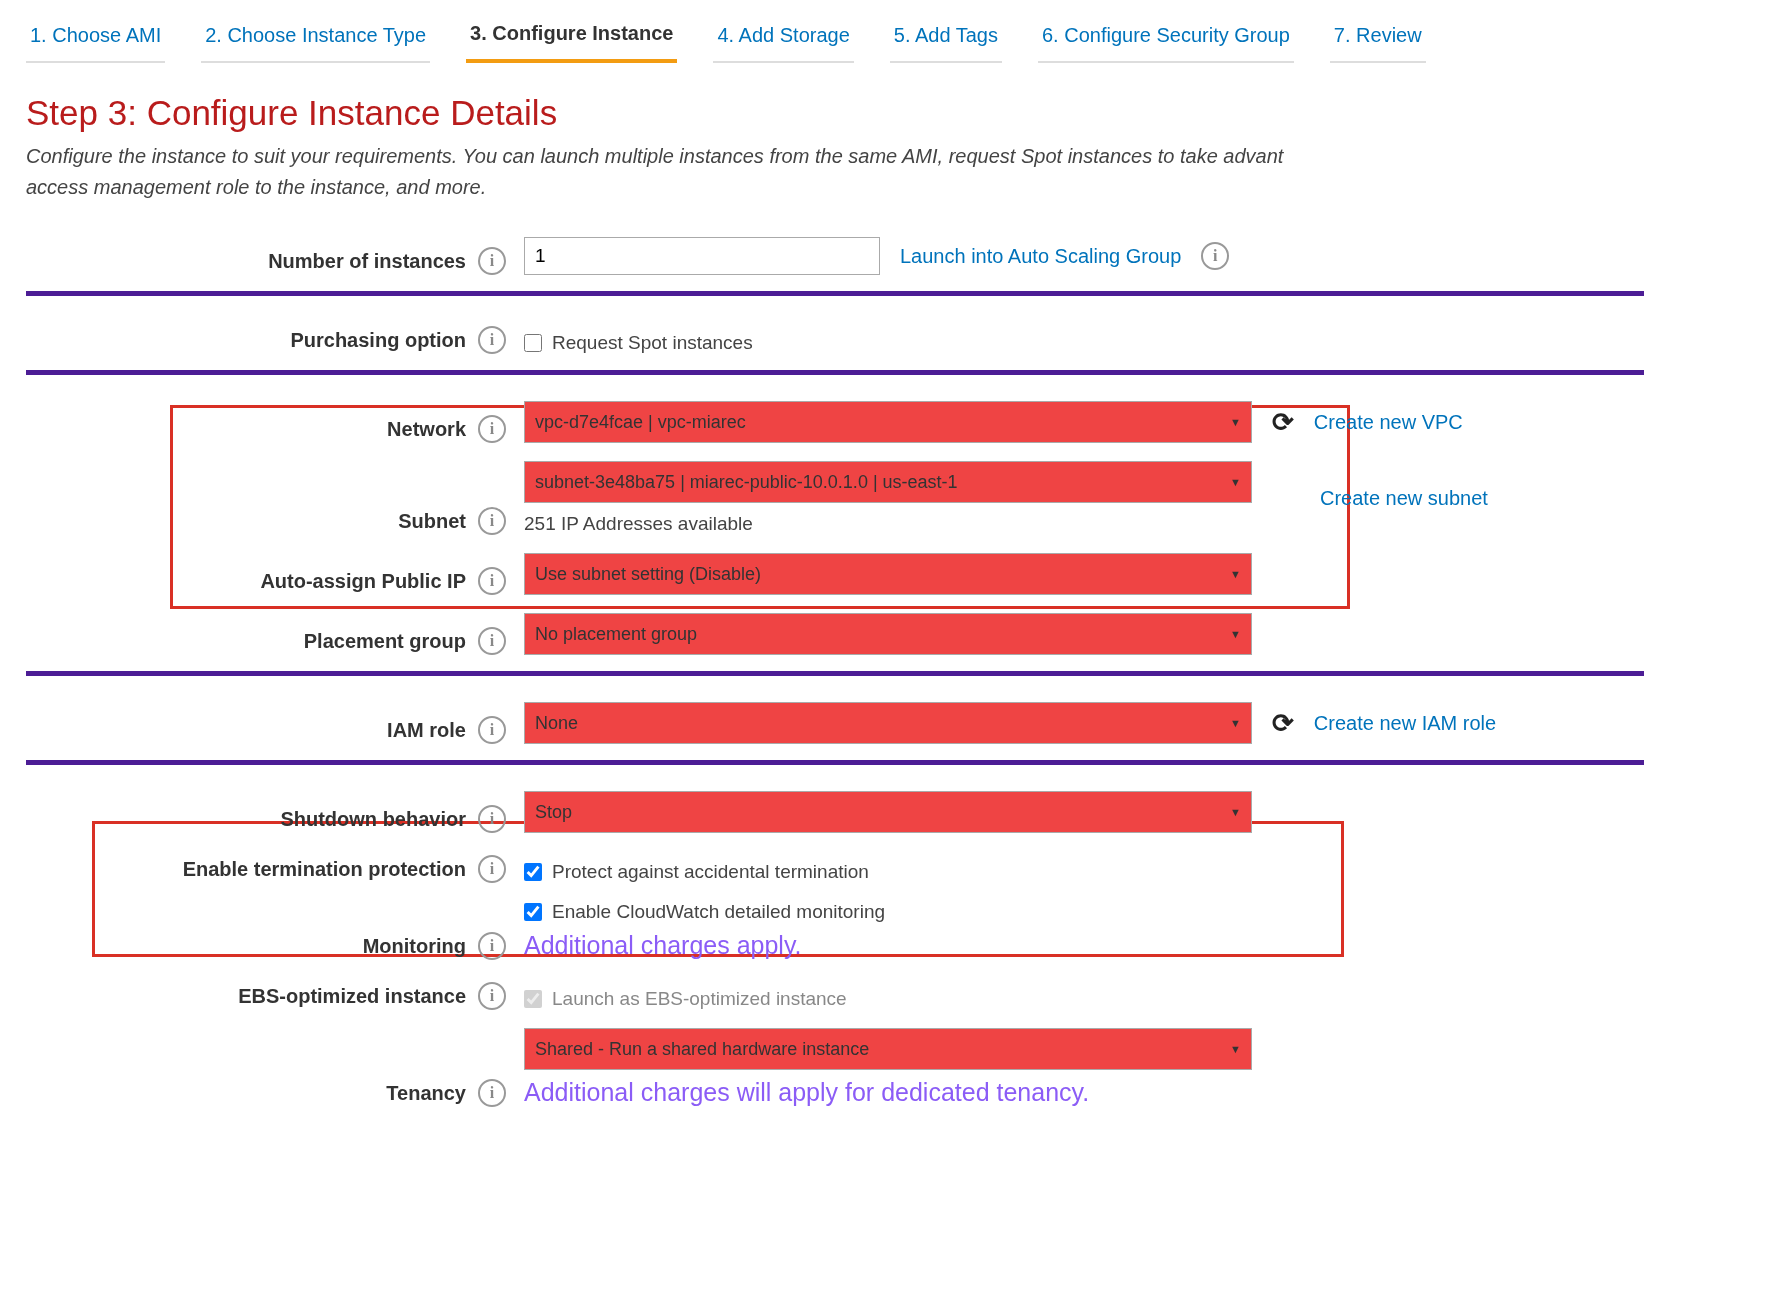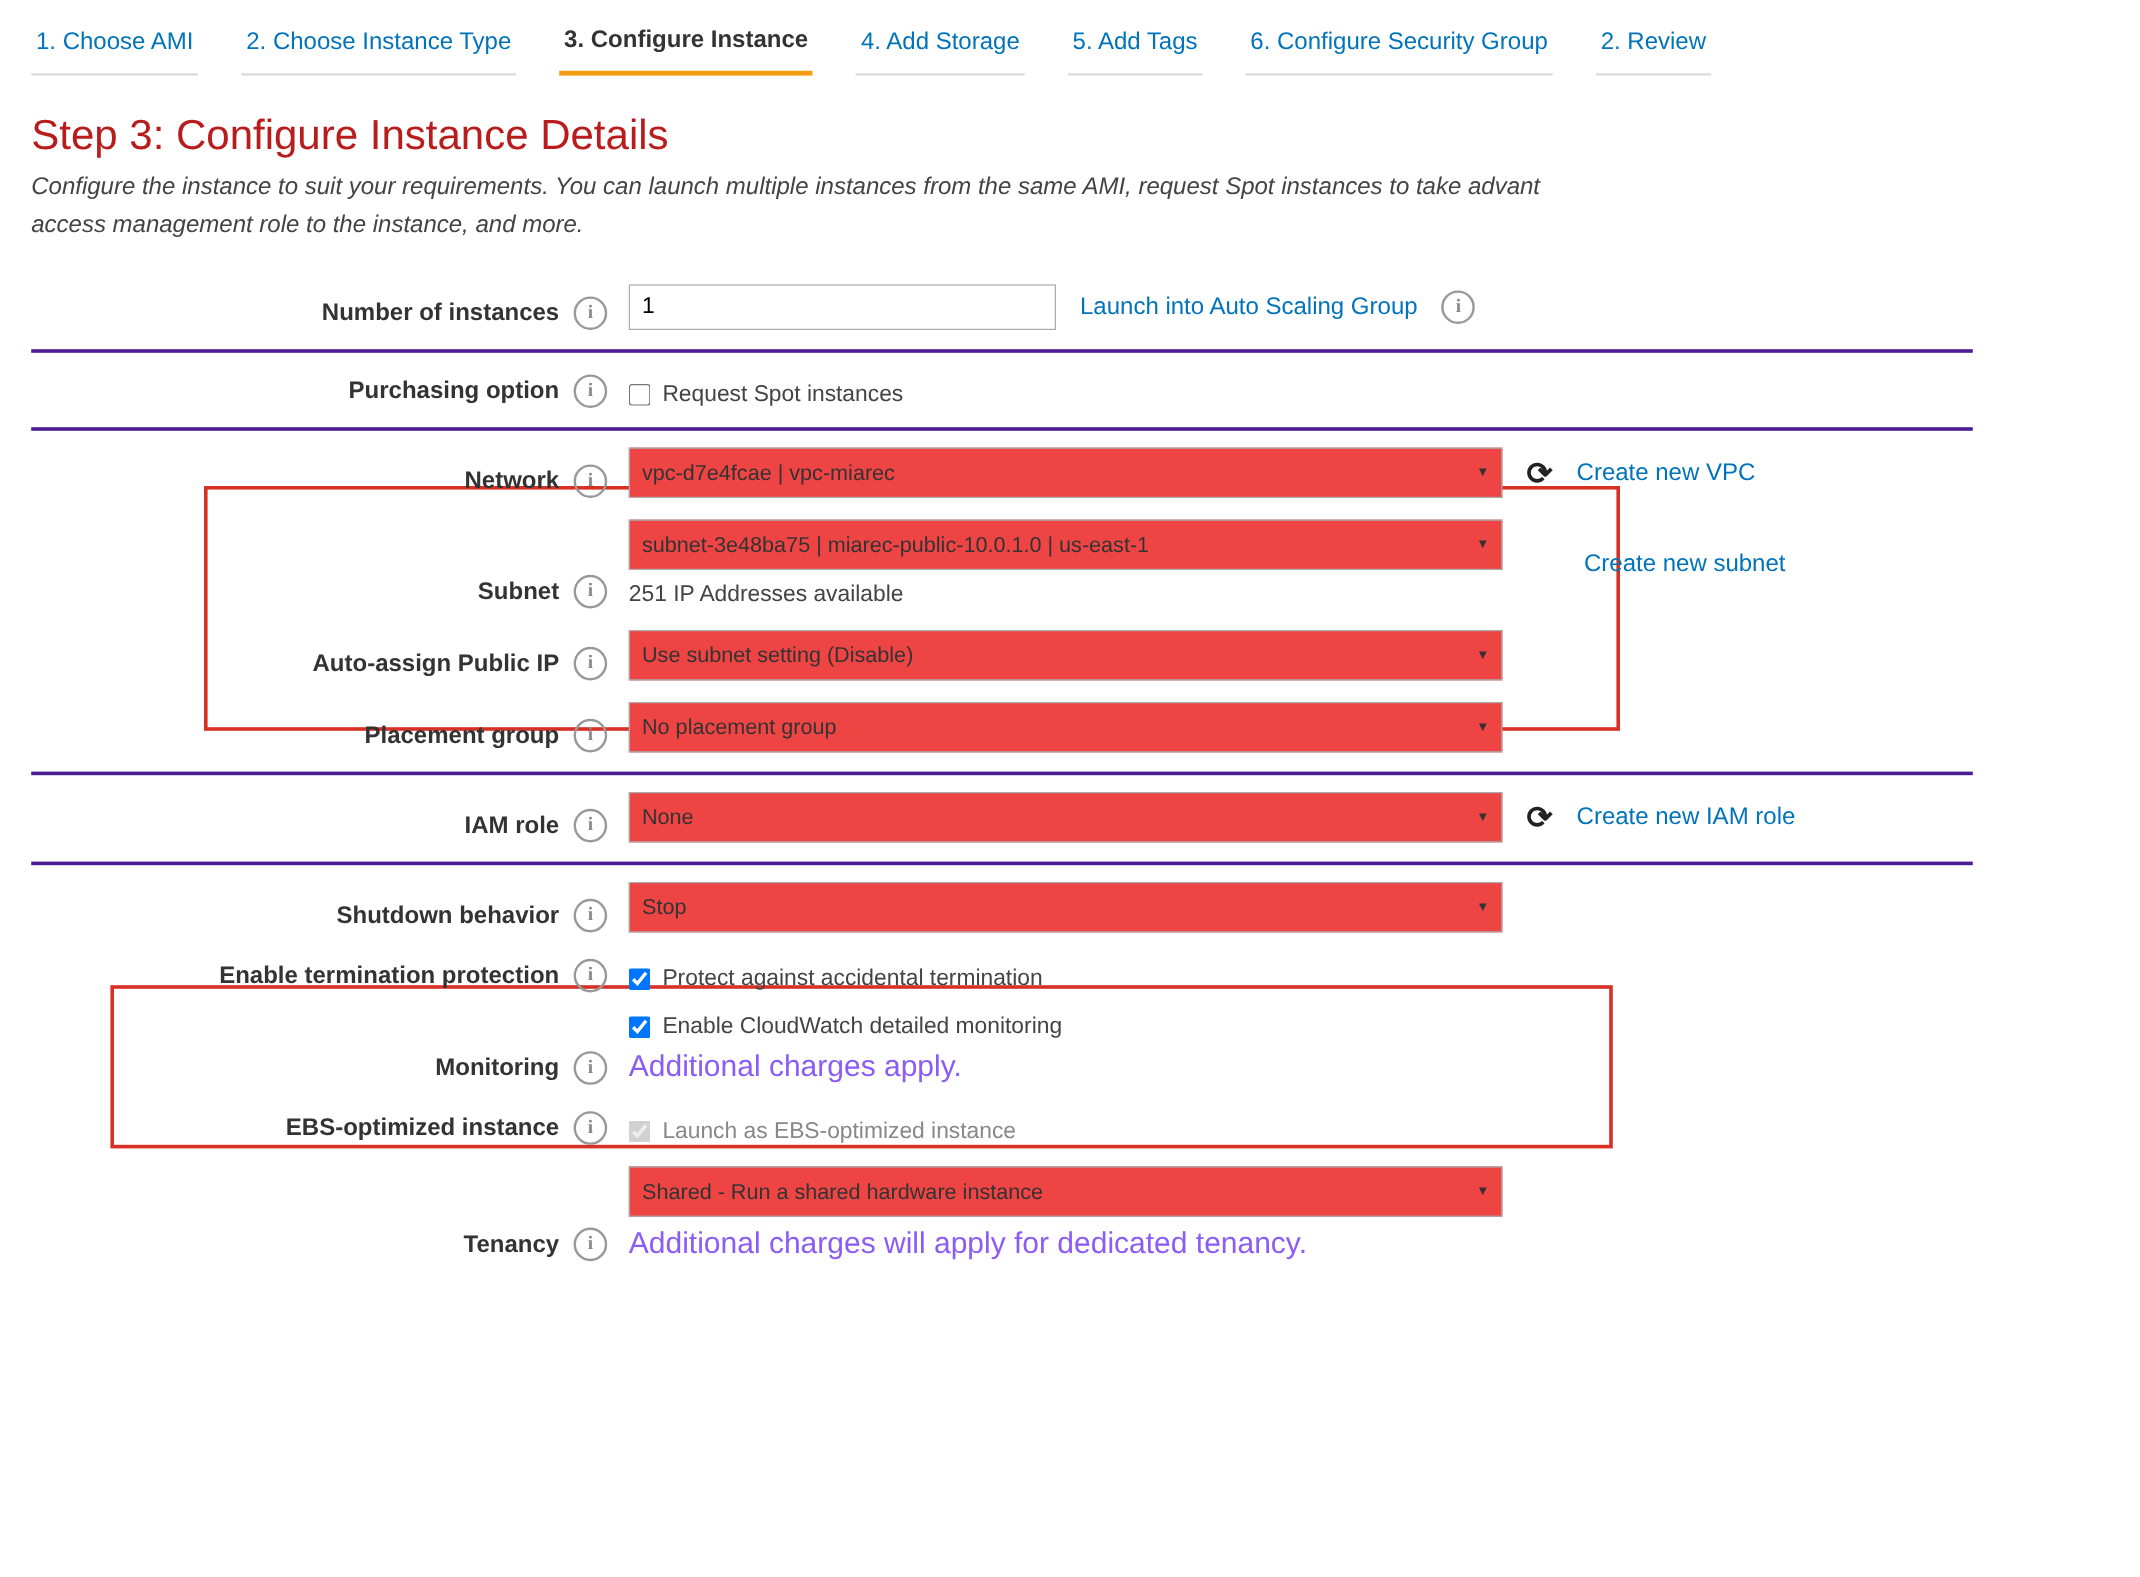--- a/index.html
+++ b/index.html
@@ -57,23 +57,23 @@
   .form {
     padding: 0 0 0 26px;
   }
   .row {
     display: flex;
     align-items: flex-end;
     padding: 8px 0 8px 0;
     position: relative;
   }
   .group-sep {
-    border-top: 3px solid #4c1d95;
+    border-top: 5px solid #4c1d95;
     margin-top: 8px;
-    padding-top: 12px;
+    padding-top: 24px;
   }
   .label-col {
     width: 498px;
     min-width: 498px;
     display: flex;
     justify-content: flex-end;
     align-items: center;
     gap: 12px;
     padding-top: 6px;
     box-sizing: border-box;
@@ -189,21 +189,21 @@
 
 <div class="page">
 
   <div class="wizard">
     <div class="step">1. Choose AMI</div>
     <div class="step">2. Choose Instance Type</div>
     <div class="step active">3. Configure Instance</div>
     <div class="step">4. Add Storage</div>
     <div class="step">5. Add Tags</div>
     <div class="step">6. Configure Security Group</div>
-    <div class="step">2. Review</div>
+    <div class="step">7. Review</div>
   </div>
 
   <div class="heading-block">
     <h1>Step 3: Configure Instance Details</h1>
     <p>
       <span>Configure the instance to suit your requirements. You can launch multiple instances from the same AMI, request Spot instances to take advant</span><br>
       <span>access management role to the instance, and more.</span>
     </p>
   </div>
 

